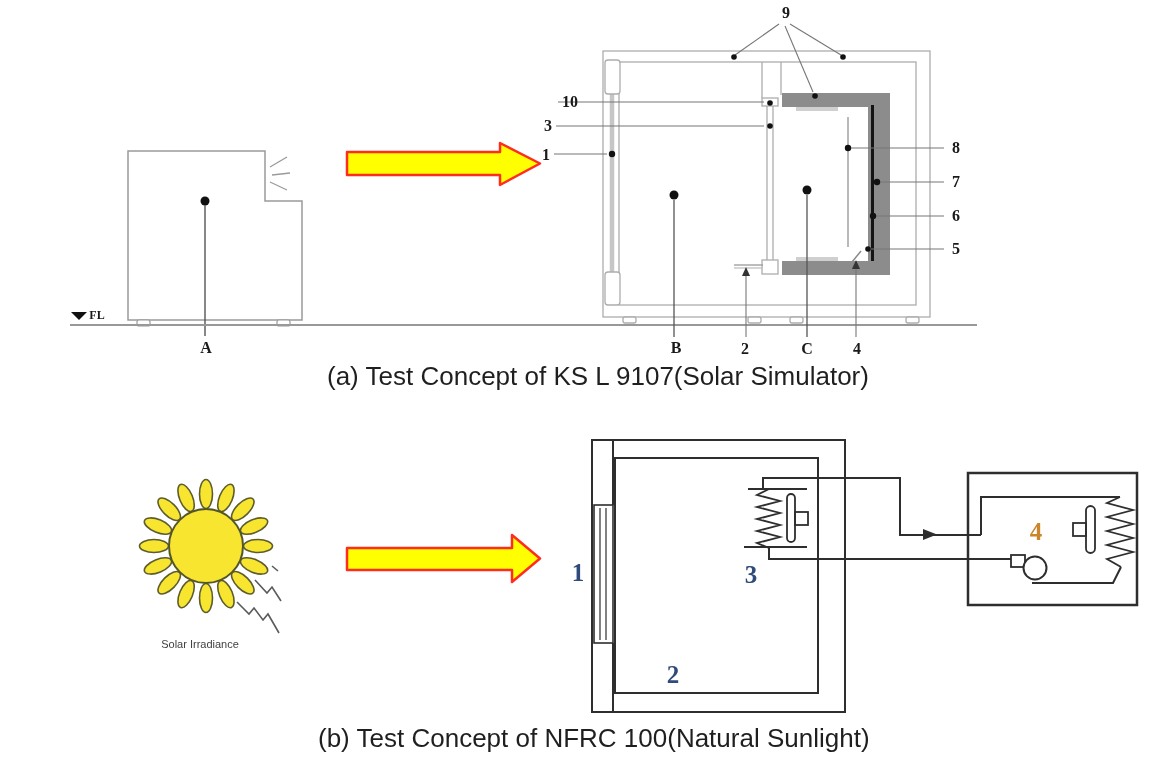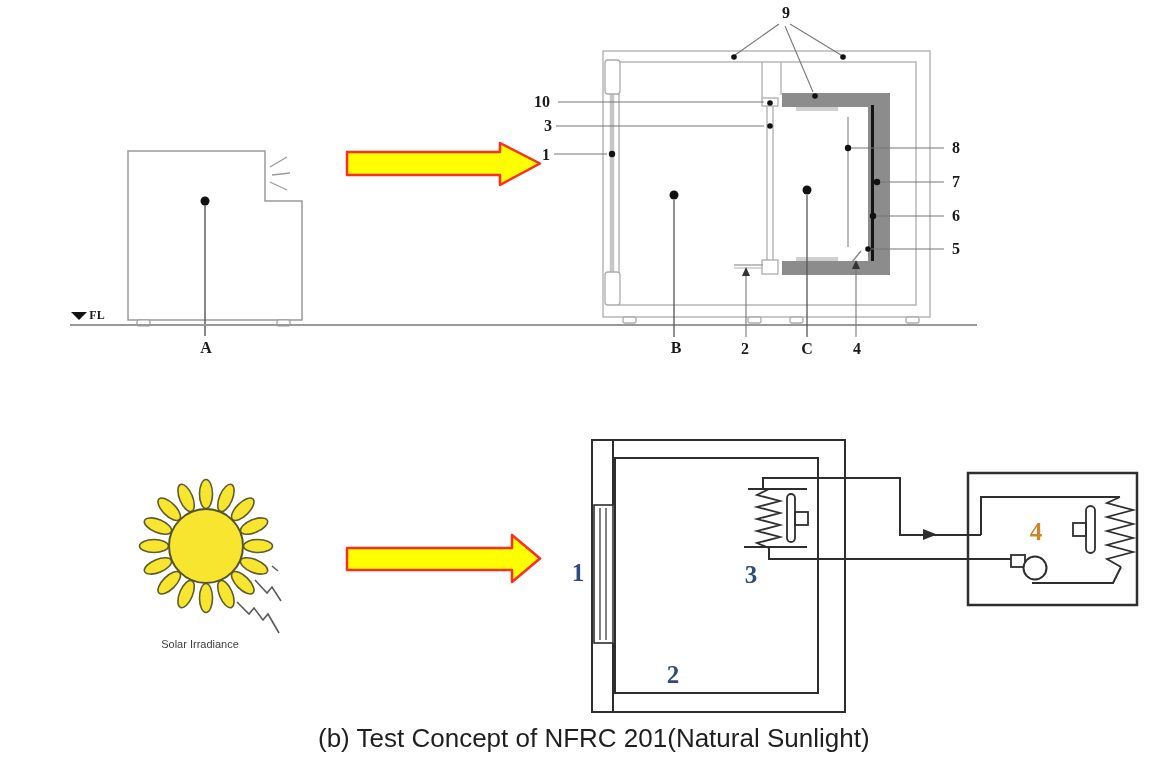--- a/index.html
+++ b/index.html
@@ -191,36 +191,37 @@
       <rect x="1073" y="523" width="13" height="13" stroke-width="1.8"></rect>
       <rect x="1011" y="555" width="14" height="12" fill="#ffffff" stroke-width="1.8"></rect>
       <circle cx="1035" cy="568" r="11.5" fill="#ffffff"></circle>
     </g>
   </g>
 </svg>
 
 <div class="layer">
 
   <div class="lbl" style="left:786px;top:13px">9</div>
-  <div class="lbl" style="left:542px;top:102px">10</div>
+  <div class="lbl" style="left:570px;top:102px">10</div>
   <div class="lbl" style="left:548px;top:126px">3</div>
   <div class="lbl" style="left:546px;top:155px">1</div>
   <div class="lbl" style="left:956px;top:148px">8</div>
   <div class="lbl" style="left:956px;top:182px">7</div>
   <div class="lbl" style="left:956px;top:216px">6</div>
   <div class="lbl" style="left:956px;top:249px">5</div>
   <div class="lbl" style="left:206px;top:348px">A</div>
   <div class="lbl" style="left:676px;top:348px">B</div>
   <div class="lbl" style="left:745px;top:349px">2</div>
   <div class="lbl" style="left:807px;top:349px">C</div>
   <div class="lbl" style="left:857px;top:349px">4</div>
   <div class="lbl lbl-fl" style="left:97px;top:315px">FL</div>
 
   <div class="lbl lbl-b" style="left:578px;top:572px">1</div>
   <div class="lbl lbl-b" style="left:673px;top:674px">2</div>
   <div class="lbl lbl-b" style="left:751px;top:574px">3</div>
   <div class="lbl lbl-b lbl-b4" style="left:1036px;top:531px">4</div>
   <div class="sun-text" style="left:200px;top:644px">Solar Irradiance</div>
 
-  <div class="caption" style="left:318px;top:723px">(b) Test Concept of NFRC 201(Natural Sunlight)</div>
+  <div class="caption" style="left:327px;top:361px">(a) Test Concept of KS L 9107(Solar Simulator)</div>
+  <div class="caption" style="left:318px;top:723px">(b) Test Concept of NFRC 100(Natural Sunlight)</div>
 </div>
 
 </div>
 
 </body></html>

